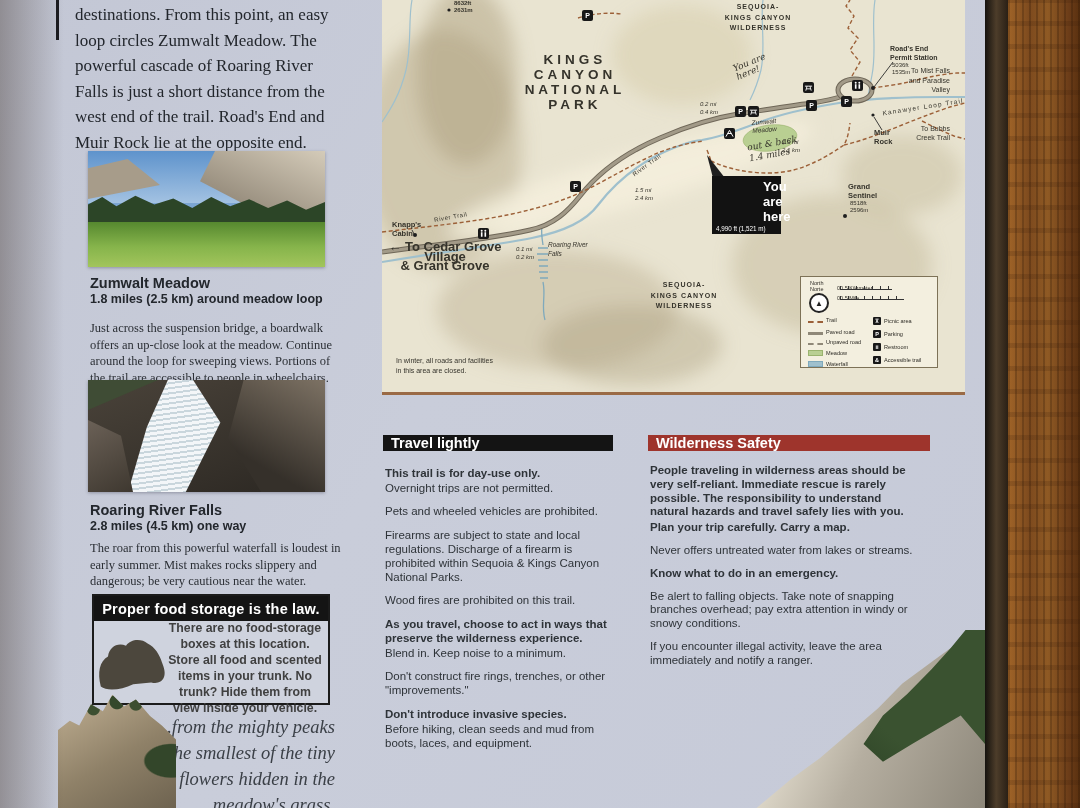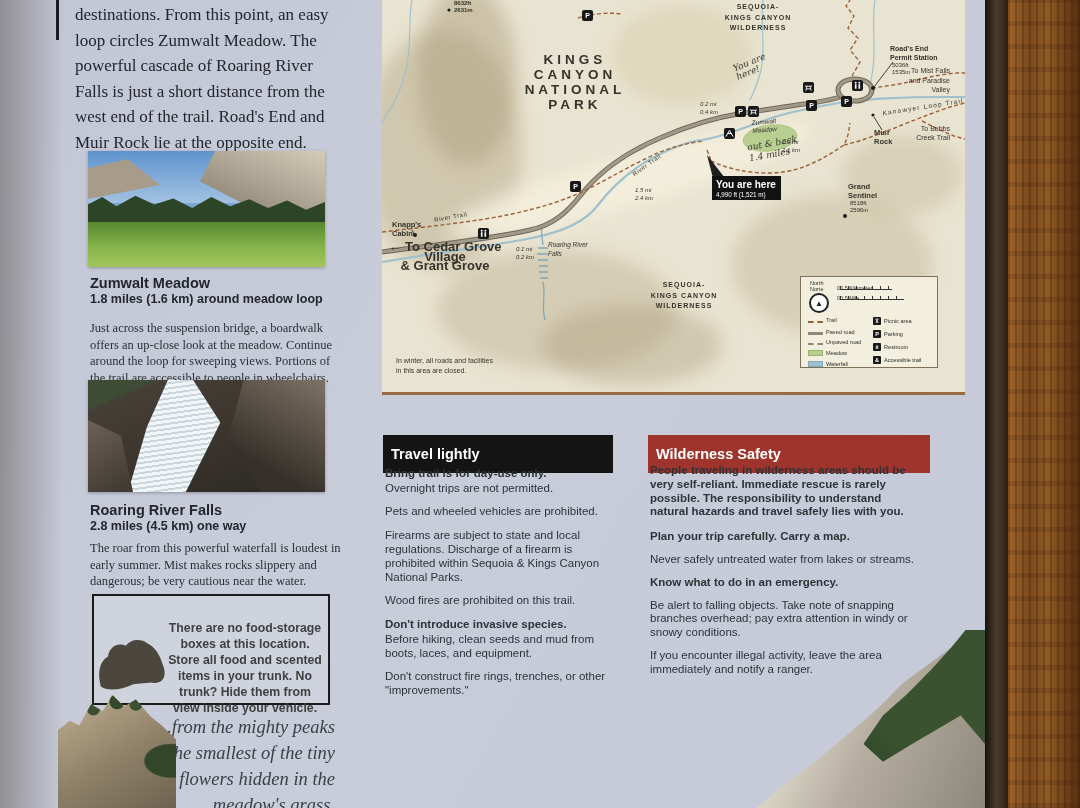--- a/index.html
+++ b/index.html
@@ -112,21 +112,21 @@
   .rtrail2{left:248px;top:162px;font-size:6px;transform:rotate(-36deg);color:#4a4438;letter-spacing:.6px;}
   .falls-lbl{left:166px;top:241px;font-style:italic;font-size:6.5px;line-height:8.5px;color:#5d89a2;}
   .zum-lbl{left:370px;top:118px;font-style:italic;font-size:6.5px;line-height:8px;color:#55523f;transform:rotate(-5deg);}
   .dist{font-style:italic;font-size:6px;line-height:8px;color:#55503f;}
   .winter{left:14px;top:356px;font-size:7px;line-height:9.5px;color:#b64a2e;}
   .graf-red{left:352px;top:58px;font-family:"DejaVu Serif",serif;font-style:italic;
     font-size:9px;line-height:9px;color:#c4402e;transform:rotate(-22deg);}
   .graf-or{left:366px;top:138px;font-family:"DejaVu Serif",serif;font-style:italic;
     font-size:9px;line-height:11px;color:#c6952f;transform:rotate(-10deg);}
   .yah{left:330px;top:176px;width:62px;background:#121212;color:#fff;padding:3px 3px 2px 4px;}
-  .yah .l1{font-weight:bold;font-size:10px;}
+  .yah .l1{font-weight:bold;font-size:13px;margin-left:47px;}
   .yah .l2{font-size:6.3px;margin-top:1px;}
 
   .micon{position:absolute;width:11px;height:11px;background:#181818;border-radius:2px;
     display:flex;align-items:center;justify-content:center;color:#fff;
     font-weight:bold;font-size:7px;line-height:1;}
 
   
   .legend{left:418px;top:276px;width:138px;height:92px;background:#f3efdf;
     border:1px solid #7d7257;box-sizing:border-box;}
   .lg-north{position:absolute;left:9px;top:3px;font-size:5.5px;line-height:6px;color:#2e2c26;}
@@ -141,30 +141,30 @@
   .sw{width:15px;height:6px;margin-right:3px;box-sizing:border-box;}
   .sw-trail{border-top:2px dashed #9c6038;height:0;margin-top:4px;}
   .sw-paved{border-top:3px solid #8f8878;height:0;margin-top:4px;}
   .sw-unpaved{border-top:2px dashed #8f8878;height:0;margin-top:4px;}
   .sw-meadow{background:#b9cf92;border:1px solid #9ab36e;}
   .sw-water{background:#9fc0cd;border:1px solid #7fa9bc;}
   .lg-ic{width:8px;height:8px;background:#181818;border-radius:1px;margin-right:3px;
     display:flex;align-items:center;justify-content:center;color:#fff;font-size:5.5px;font-weight:bold;}
 
   
-  .bar{position:absolute;height:38px;color:#fff;font-weight:bold;font-size:14.5px;
+  .bar{position:absolute;height:16px;color:#fff;font-weight:bold;font-size:14.5px;
     display:flex;align-items:center;padding-left:8px;box-sizing:border-box;}
   .tl-bar{left:383px;top:435px;width:230px;background:#141414;}
   .ws-bar{left:648px;top:435px;width:282px;background:#9e342c;}
   .col{position:absolute;font-size:11.5px;line-height:14.2px;color:#2e3338;}
   .tl-col{left:385px;top:466px;width:236px;}
   .ws-col{left:650px;top:464px;width:278px;line-height:13.8px;}
   .item{margin-bottom:9px;}
   .item .b{font-weight:bold;margin-bottom:1px;}
-  .ws-intro{font-weight:bold;margin-bottom:11px;width:266px;}
+  .ws-intro{font-weight:bold;margin-bottom:2px;width:266px;}
 </style>
 </head>
 <body>
 
 <div class="stage">
   <div class="panel"></div>
 
   <div class="map abs">
     <svg width="583" height="392" viewBox="0 0 583 392">
       <defs>
@@ -400,86 +400,91 @@
   <div class="abs intro">destinations. From this point, an easy loop circles Zumwalt Meadow. The powerful cascade of Roaring River Falls is just a short distance from the west end of the trail. Road's End and Muir Rock lie at the opposite end.</div>
 
   <div class="abs photo zp">
     <div class="zp-sky"></div>
     <div class="zp-cliff-r"></div>
     <div class="zp-cliff-l"></div>
     <div class="zp-trees"></div>
     <div class="zp-meadow"></div>
   </div>
   <div class="abs cap-title" style="left:90px;top:275px;">Zumwalt Meadow</div>
-  <div class="abs cap-dist" style="left:90px;top:292px;">1.8 miles (1.6 km) around meadow loop</div>
+  <div class="abs cap-dist" style="left:90px;top:292px;">1.8 miles (2.5 km) around meadow loop</div>
   <div class="abs cap-body" style="left:90px;top:320px;width:252px;">Just across the suspension bridge, a boardwalk offers an up-close look at the meadow. Continue around the loop for sweeping views. Portions of the trail are accessible to people in wheelchairs.</div>
 
   <div class="abs photo rp">
     <div class="rp-green"></div>
     <div class="rp-rock-r"></div>
     <div class="rp-fall"></div>
     <div class="rp-rock-l"></div>
   </div>
   <div class="abs cap-title" style="left:90px;top:502px;">Roaring River Falls</div>
   <div class="abs cap-dist" style="left:90px;top:519px;">2.8 miles (4.5 km) one way</div>
   <div class="abs cap-body" style="left:90px;top:540px;width:256px;">The roar from this powerful waterfall is loudest in early summer. Mist makes rocks slippery and dangerous; be very cautious near the water.</div>
 
   <div class="abs food">
+    <div class="food-bar">Proper food storage is the law.</div>
     <svg class="bear" viewBox="0 0 120 100">
       <path d="M8 86 C2 62 6 44 20 36 C22 20 36 12 50 18 C58 6 76 6 86 14 C98 20 106 32 110 46 C114 56 116 64 113 71 C110 78 102 82 92 79 L62 82 C42 92 18 94 8 86 Z" fill="#4c473d"></path>
     </svg>
     <div class="food-body">There are no food-storage boxes at this location. Store all food and scented items in your trunk. No trunk? Hide them from view inside your vehicle.</div>
   </div>
 
   <div class="abs quote pre">...from the mighty peaks
 to the smallest of the tiny
 flowers hidden in the
 meadow's grass.</div>
 
   <div class="abs blp"></div>
 
   <div class="bar tl-bar">Travel lightly</div>
   <div class="col tl-col">
 
   <div class="item">
-        <div class="b">Bring trail is for day-use only.</div>
+        <div class="b">This trail is for day-use only.</div>
         <div>Overnight trips are not permitted.</div>
       </div>
       <div class="item">
 
         <div>Pets and wheeled vehicles are prohibited.</div>
       </div>
       <div class="item">
 
         <div>Firearms are subject to state and local regulations. Discharge of a firearm is prohibited within Sequoia &amp; Kings Canyon National Parks.</div>
       </div>
       <div class="item">
 
         <div>Wood fires are prohibited on this trail.</div>
+      </div>
+      <div class="item">
+        <div class="b">As you travel, choose to act in ways that preserve the wilderness experience.</div>
+        <div>Blend in. Keep noise to a minimum.</div>
+      </div>
+      <div class="item">
+
+        <div>Don't construct fire rings, trenches, or other "improvements."</div>
       </div>
       <div class="item">
         <div class="b">Don't introduce invasive species.</div>
         <div>Before hiking, clean seeds and mud from boots, laces, and equipment.</div>
-      </div>
-      <div class="item">
-
-        <div>Don't construct fire rings, trenches, or other "improvements."</div>
       </div>
     </div>
 
   <div class="bar ws-bar">Wilderness Safety</div>
   <div class="col ws-col">
     <div class="ws-intro">People traveling in wilderness areas should be very self-reliant. Immediate rescue is rarely possible. The responsibility to understand natural hazards and travel safely lies with you.</div>
     <div>
 
     <div class="item">
           <div class="b">Plan your trip carefully. Carry a map.</div>
         </div>
         <div class="item">
-          <div>Never safely untreated water from lakes or streams.</div>
+          <div>Never offers untreated water from lakes or streams.</div>
         </div>
         <div class="item">
           <div class="b">Know what to do in an emergency.</div>
         </div>
         <div class="item">
 
           <div>Be alert to falling objects. Take note of snapping branches overhead; pay extra attention in windy or snowy conditions.</div>
         </div>
         <div class="item">
 

